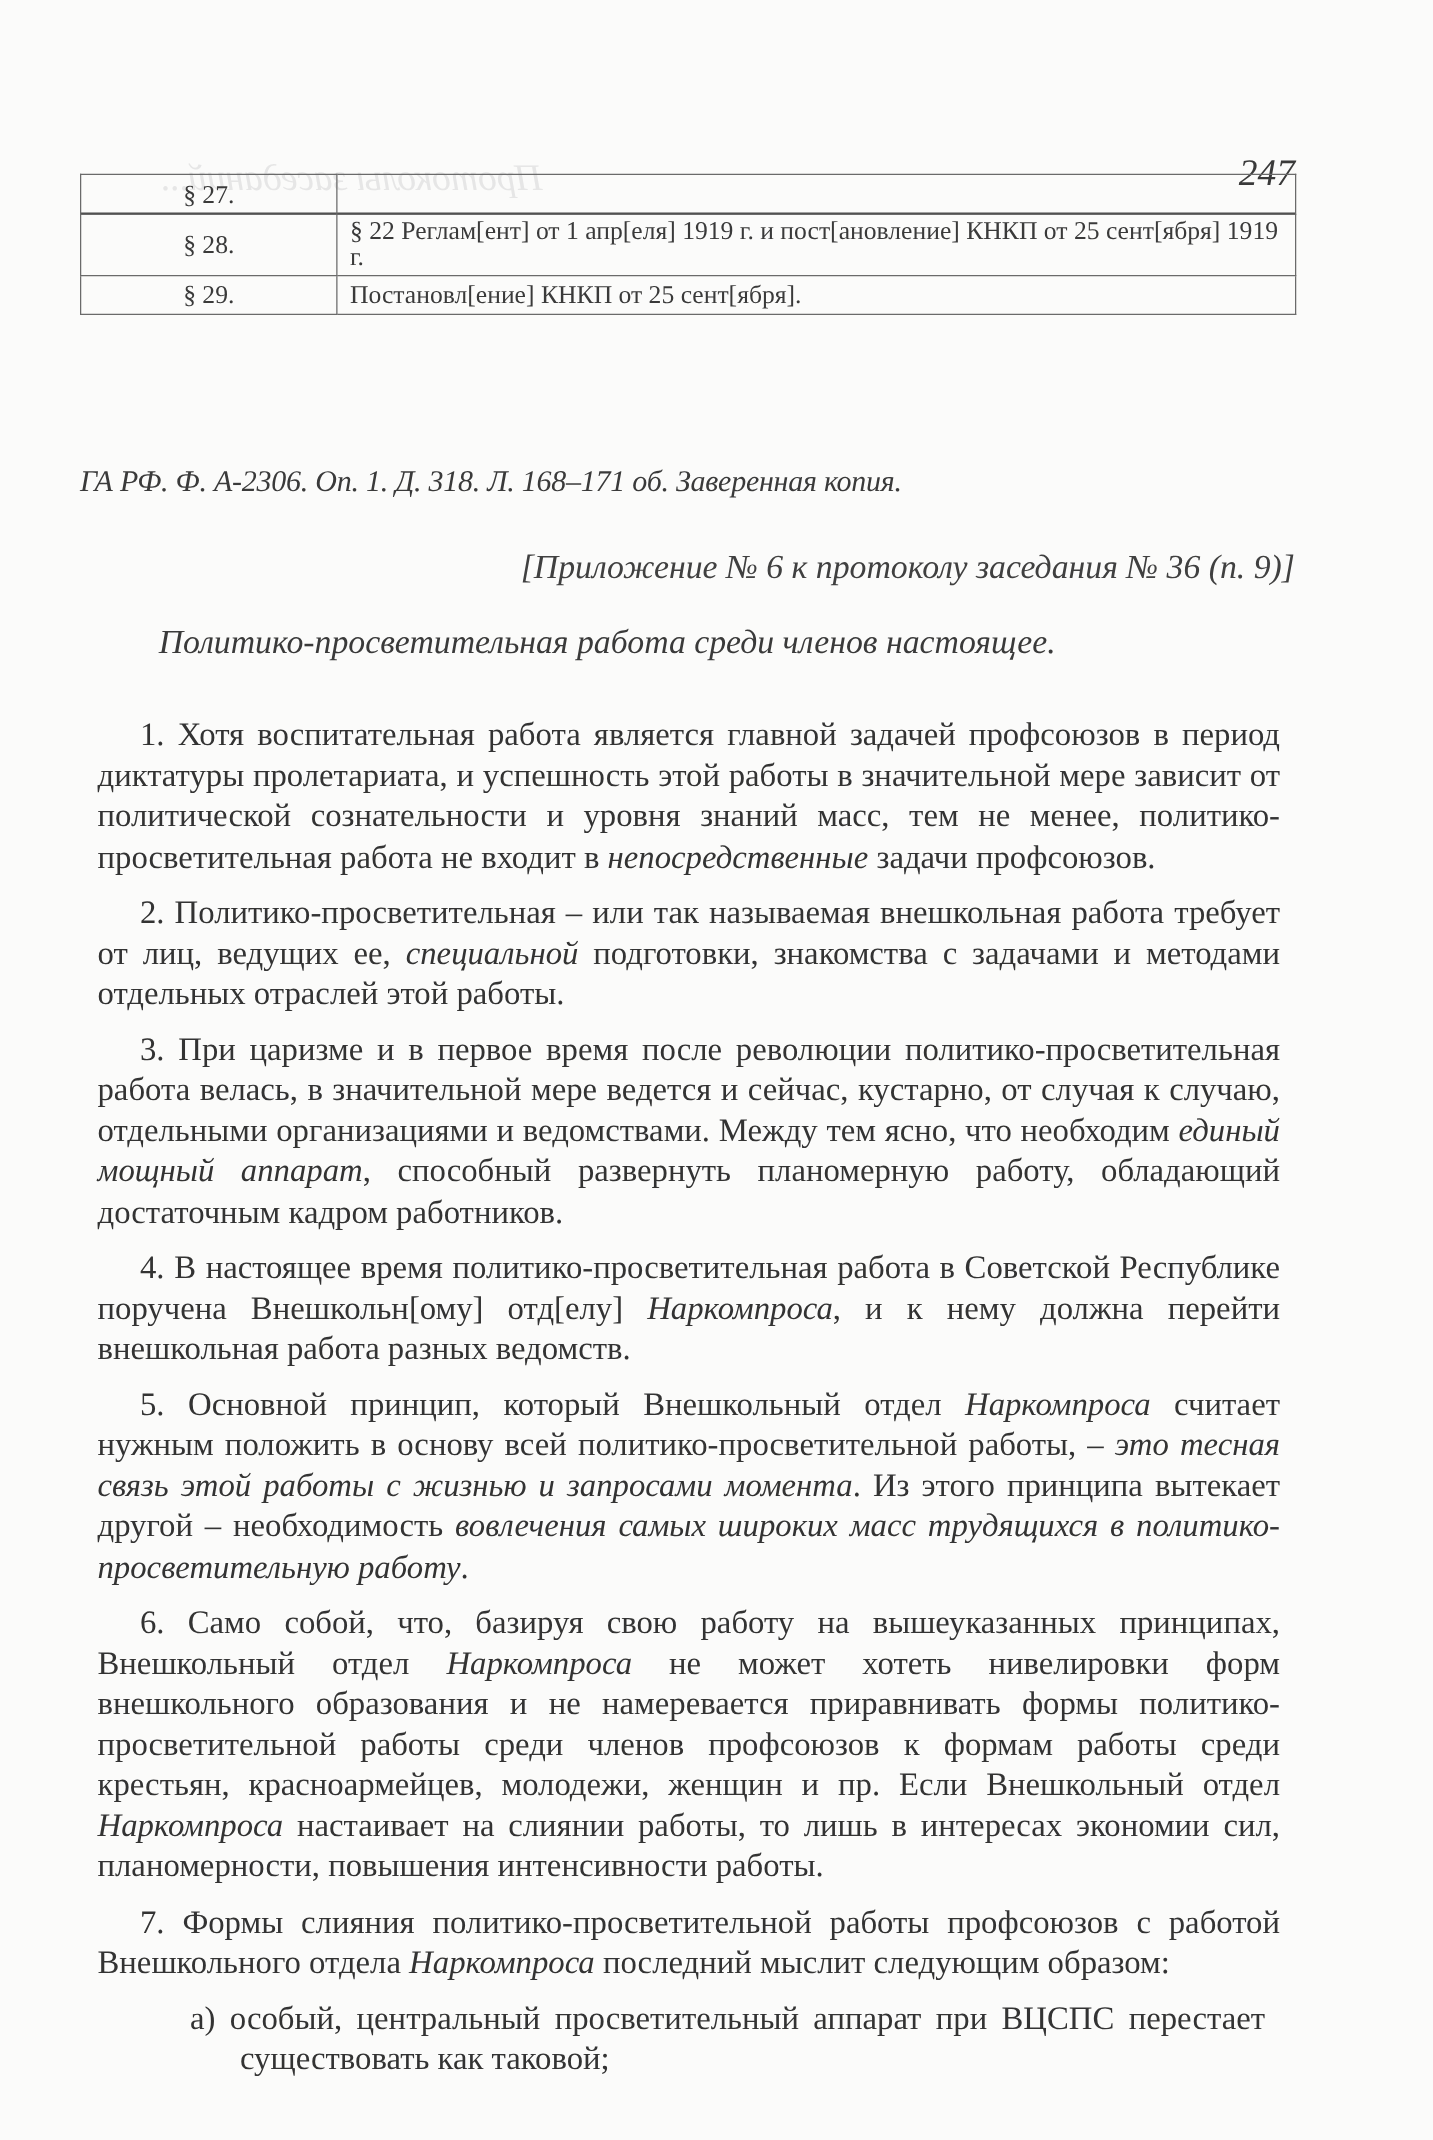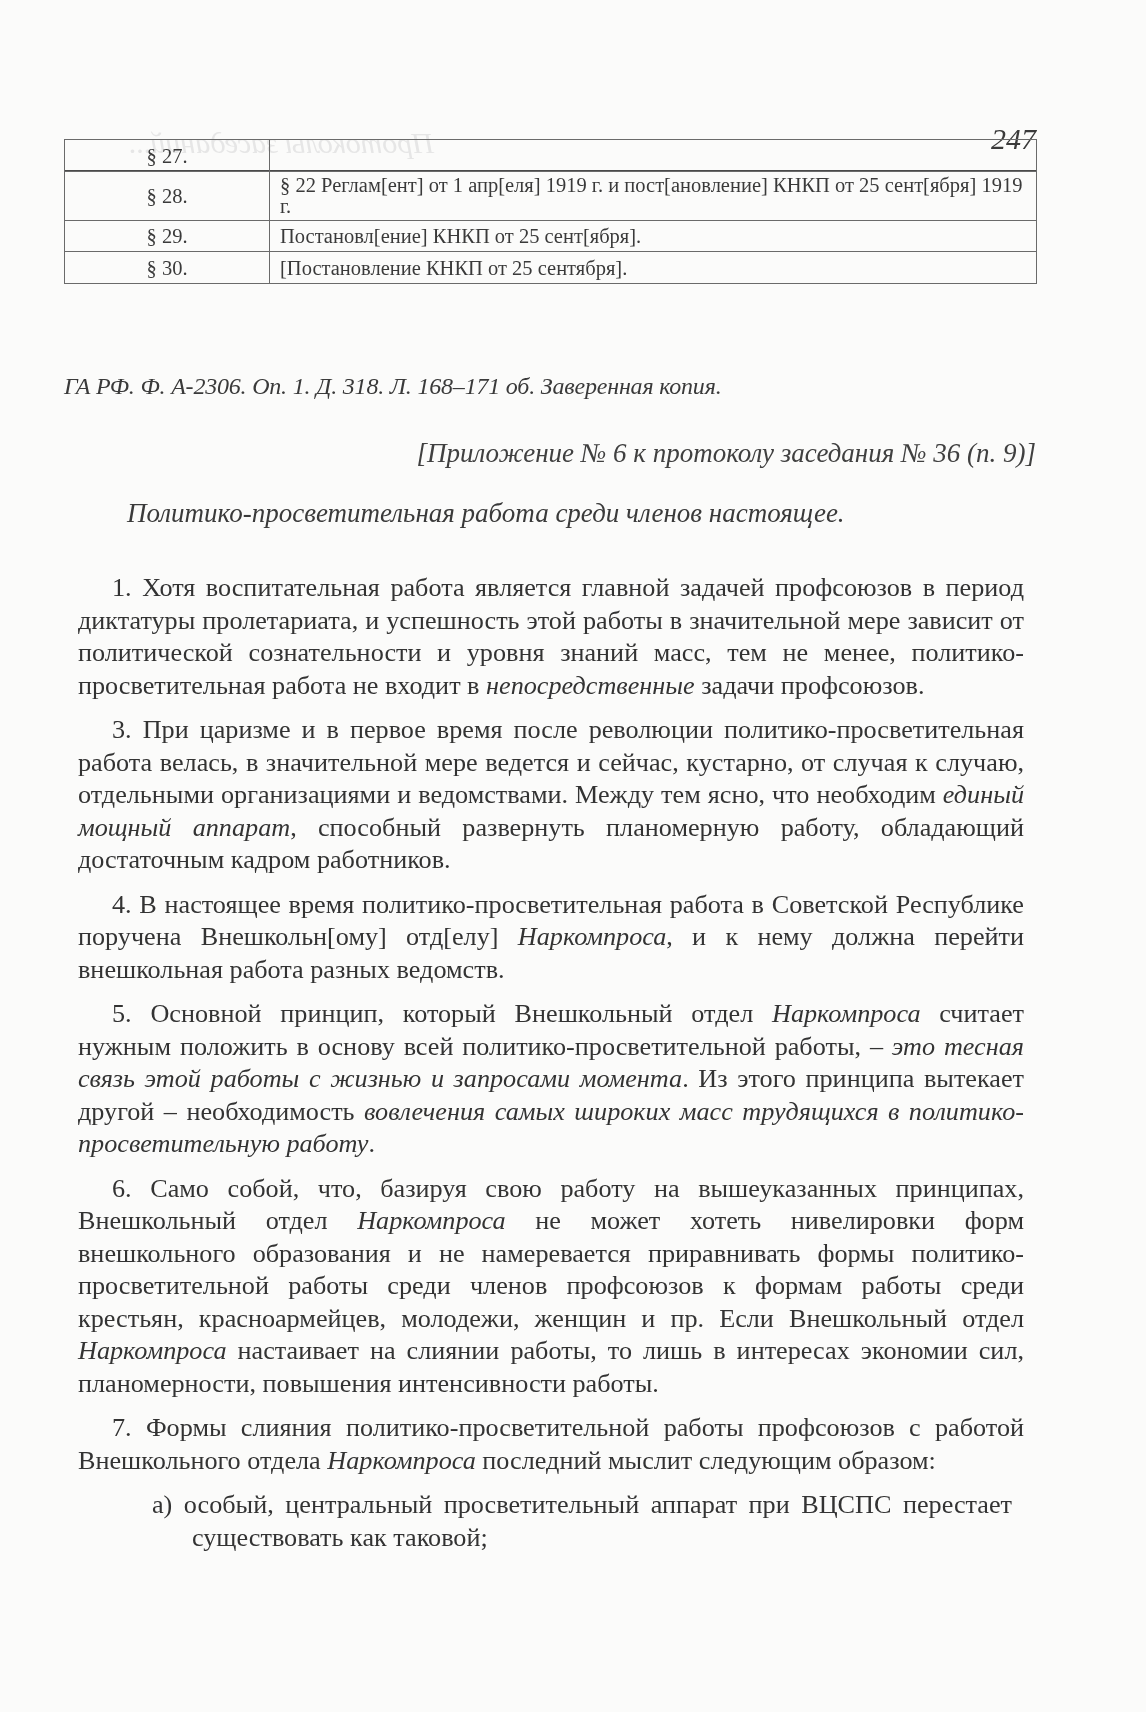--- a/index.html
+++ b/index.html
@@ -88,32 +88,29 @@
     <td></td>
   </tr>
   <tr class="r3">
     <td class="sec">§ 28.</td>
     <td>§ 22 Реглам[ент] от 1 апр[еля] 1919 г. и пост[ановление] КНКП от 25 сент[ября] 1919 г.</td>
   </tr>
   <tr class="r4">
     <td class="sec">§ 29.</td>
     <td>Постановл[ение] КНКП от 25 сент[ября].</td>
   </tr>
-  <tr class="r5">
-    <td class="sec">§ 30.</td>
-    <td>[Постановление КНКП от 25 сентября].</td>
-  </tr>
 </tbody>
   </table>
 
 <div class="archive-ref">ГА РФ. Ф. А-2306. Оп. 1. Д. 318. Л. 168–171 об. Заверенная копия.</div>
 <div class="appendix-title">[Приложение № 6 к протоколу заседания № 36 (п. 9)]</div>
 <div class="doc-title">Политико-просветительная работа среди членов настоящее.</div>
 
 <div class="body-text">
   <p><span>1. Хотя воспитательная работа является главной задачей профсоюзов в период диктатуры пролетариата, и успешность этой работы в значительной мере зависит от политической сознательности и уровня знаний масс, тем не менее, политико-просветительная работа не входит в </span><em>непосредственные</em><span> задачи профсоюзов.</span></p>
+  <p><span>2. Политико-просветительная – или так называемая внешкольная работа требует от лиц, ведущих ее, </span><em>специальной</em><span> подготовки, знакомства с задачами и методами отдельных отраслей этой работы.</span></p>
   <p><span>3. При царизме и в первое время после революции политико-просветительная работа велась, в значительной мере ведется и сейчас, кустарно, от случая к случаю, отдельными организациями и ведомствами. Между тем ясно, что необходим </span><em>единый мощный аппарат</em><span>, способный развернуть планомерную работу, обладающий достаточным кадром работников.</span></p>
   <p><span>4. В настоящее время политико-просветительная работа в Советской Республике поручена Внешкольн[ому] отд[елу] </span><em>Наркомпроса</em><span>, и к нему должна перейти внешкольная работа разных ведомств.</span></p>
   <p><span>5. Основной принцип, который Внешкольный отдел </span><em>Наркомпроса</em><span> считает нужным положить в основу всей политико-просветительной работы, – </span><em>это тесная связь этой работы с жизнью и запросами момента</em><span>. Из этого принципа вытекает другой – необходимость </span><em>вовлечения самых широких масс трудящихся в политико-просветительную работу</em><span>.</span></p>
   <p><span>6. Само собой, что, базируя свою работу на вышеуказанных принципах, Внешкольный отдел </span><em>Наркомпроса</em><span> не может хотеть нивелировки форм внешкольного образования и не намеревается приравнивать формы политико-просветительной работы среди членов профсоюзов к формам работы среди крестьян, красноармейцев, молодежи, женщин и пр. Если Внешкольный отдел </span><em>Наркомпроса</em><span> настаивает на слиянии работы, то лишь в интересах экономии сил, планомерности, повышения интенсивности работы.</span></p>
   <p><span>7. Формы слияния политико-просветительной работы профсоюзов с работой Внешкольного отдела </span><em>Наркомпроса</em><span> последний мыслит следующим образом:</span></p>
   <p class="subitem">а) особый, центральный просветительный аппарат при ВЦСПС перестает существовать как таковой;</p>
 </div>
 
 </body></html>

